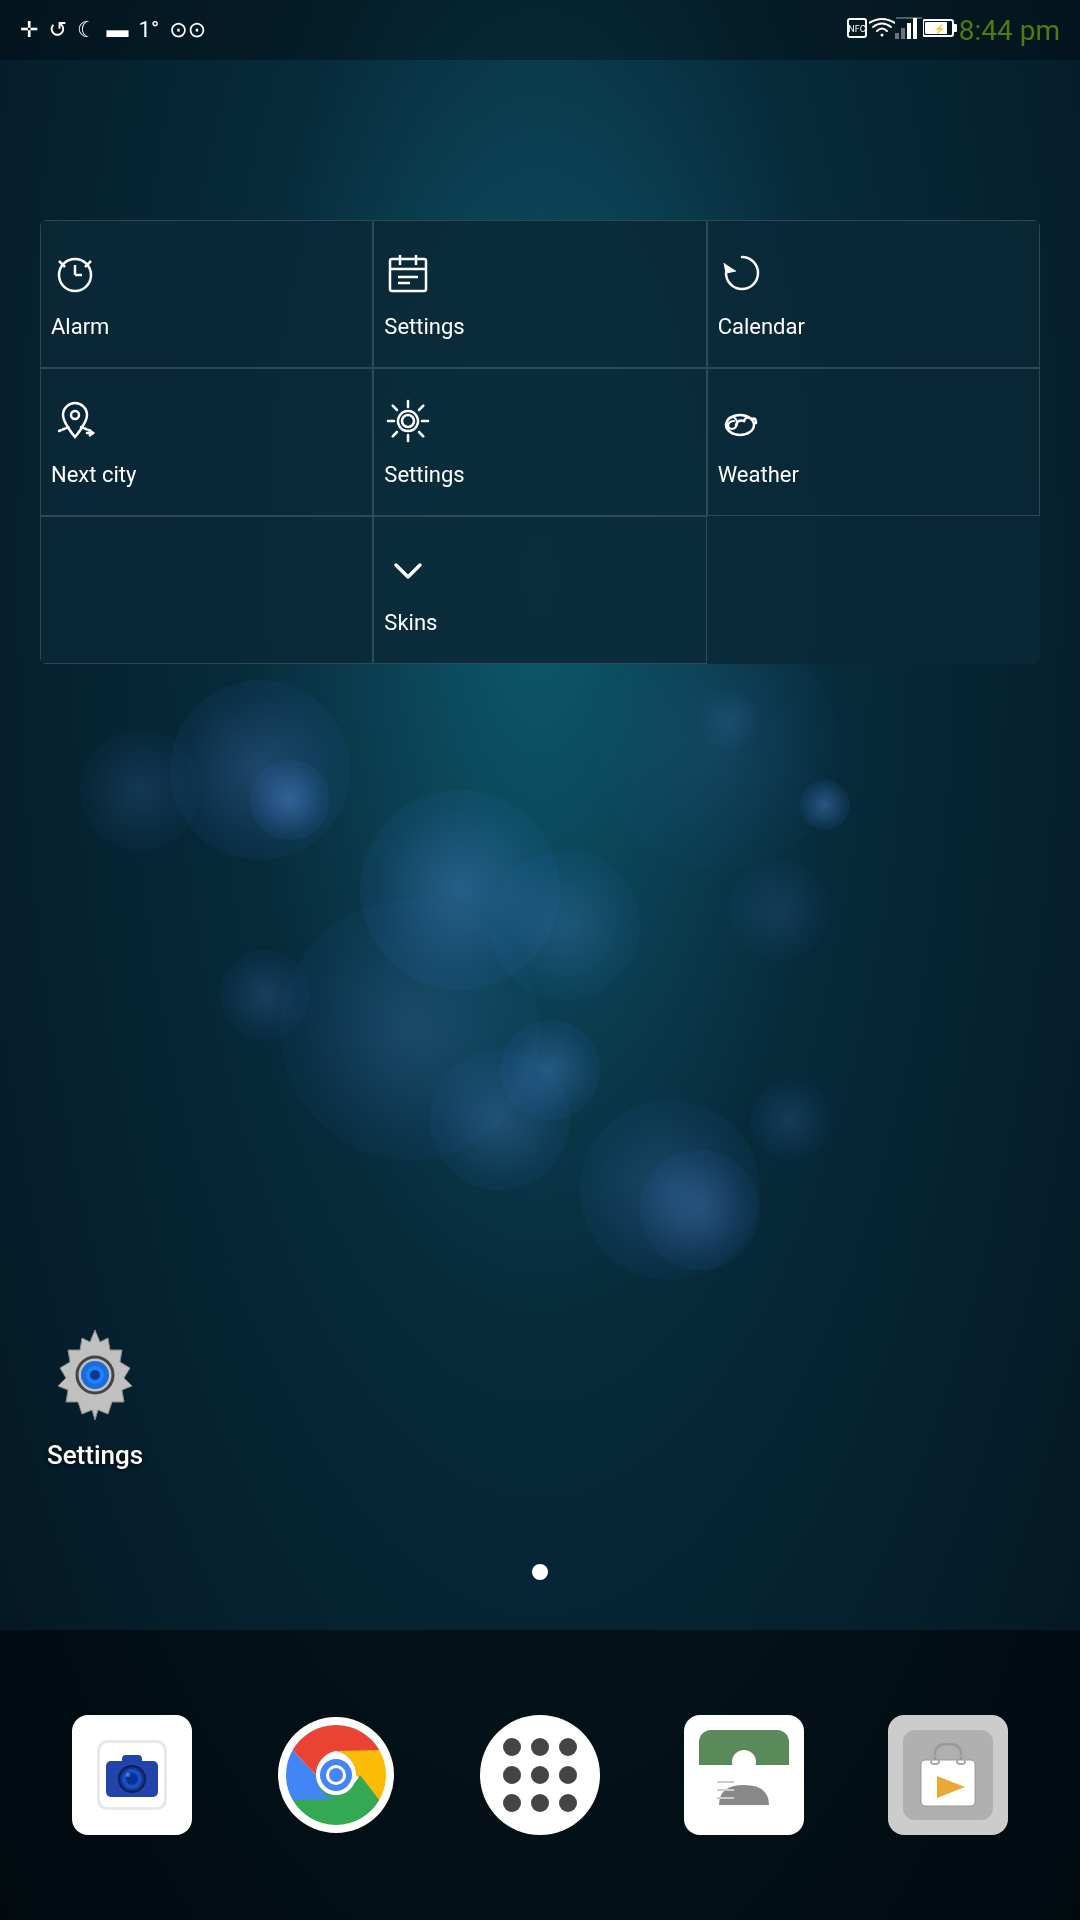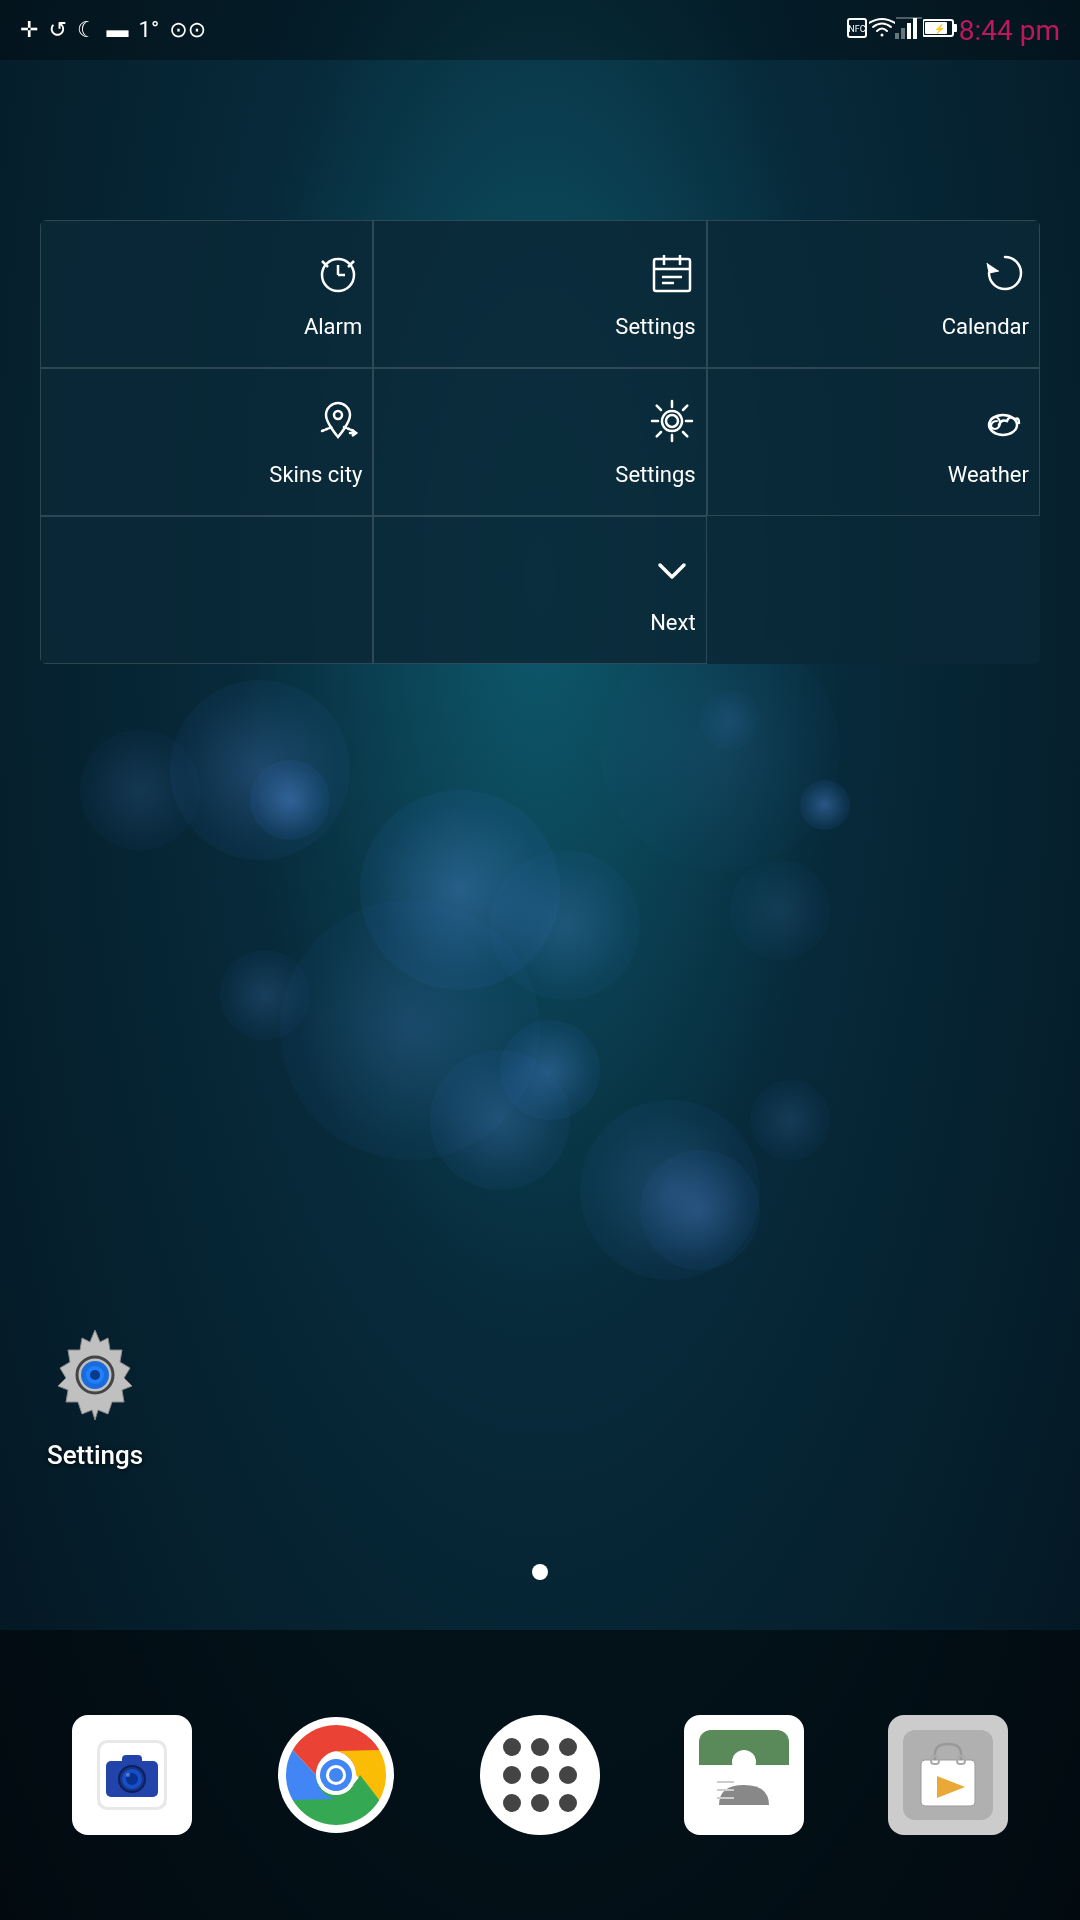--- a/index.html
+++ b/index.html
@@ -48,21 +48,21 @@
       font-size: 22px;
       line-height: 1;
     }
 
     .status-icons-right {
       display: flex;
       align-items: center;
     }
 
     .status-time {
-      color: #be185d;
+      color: #4d7c0f;
       font-size: 28px;
       font-weight: 400;
     }
 
     
     .context-menu {
       position: absolute;
       top: 220px;
       left: 40px;
       right: 40px;
@@ -74,21 +74,21 @@
 
     .menu-grid {
       display: grid;
       grid-template-columns: repeat(3, 1fr);
       grid-template-rows: repeat(3, 1fr);
     }
 
     .menu-cell {
       display: flex;
       flex-direction: column;
-      align-items: flex-end;
+      align-items: flex-start;
       justify-content: center;
       padding: 28px 10px;
       border: 0.5px solid rgba(255,255,255,0.15);
       cursor: pointer;
       min-height: 130px;
       transition: background 0.15s;
     }
 
     .menu-cell.empty {
       cursor: default;
@@ -366,21 +366,21 @@
       <div class="menu-cell-icon">
         <svg class="icon-svg" viewBox="0 0 48 48" fill="none" stroke="white" stroke-width="2.5">
           <path d="M24 6 C18 6 12 11 12 18 C12 26 24 40 24 40 C24 40 36 26 36 18 C36 11 30 6 24 6Z"></path>
           <circle cx="24" cy="18" r="4"></circle>
           <path d="M8 34 L18 30" stroke-linecap="round" stroke-dasharray="2,2"></path>
           <path d="M30 30 L40 34" stroke-linecap="round" stroke-dasharray="2,2"></path>
           <path d="M36 36 L42 36" stroke-linecap="round"></path>
           <path d="M38 33 L42 36 L38 39" fill="none"></path>
         </svg>
       </div>
-      <span class="menu-cell-label">Skins city</span>
+      <span class="menu-cell-label">Next city</span>
     </div>
 
 
     <div class="menu-cell">
       <div class="menu-cell-icon">
         <svg class="icon-svg" viewBox="0 0 48 48" fill="none">
           <path d="M24 14 A10 10 0 1 1 23.99 14Z" stroke="white" stroke-width="2.5" fill="none"></path>
           <circle cx="24" cy="24" r="6" stroke="white" stroke-width="2.5" fill="none"></circle>
           <path d="M24 4 L24 10 M24 38 L24 44 M4 24 L10 24 M38 24 L44 24 M8.7 8.7 L13 13 M35 35 L39.3 39.3 M39.3 8.7 L35 13 M13 35 L8.7 39.3" stroke="white" stroke-width="2.5" stroke-linecap="round"></path>
         </svg>
@@ -402,21 +402,21 @@
 
     <div class="menu-cell empty">
     </div>
 
     <div class="menu-cell">
       <div class="menu-cell-icon">
         <svg class="icon-svg" viewBox="0 0 48 48" fill="none">
           <polyline points="12,20 24,32 36,20" stroke="white" stroke-width="3.5" stroke-linecap="round" stroke-linejoin="round"></polyline>
         </svg>
       </div>
-      <span class="menu-cell-label">Next</span>
+      <span class="menu-cell-label">Skins</span>
     </div>
 
   </div>
 </div>
 
 <div class="desktop-settings">
   <div class="desktop-settings-icon">
     <svg class="settings-gear-svg" viewBox="0 0 110 110" fill="none">
 
       <path d="M55 10 L60 22 L68 18 L70 30 L82 30 L80 42 L90 48 L84 58 L92 66 L82 70 L84 82 L72 82 L68 94 L58 90 L55 100 L52 90 L42 94 L38 82 L26 82 L28 70 L18 66 L26 58 L20 48 L30 42 L28 30 L40 30 L42 18 L50 22 Z" fill="#c0c0c0" stroke="#888" stroke-width="1"></path>

